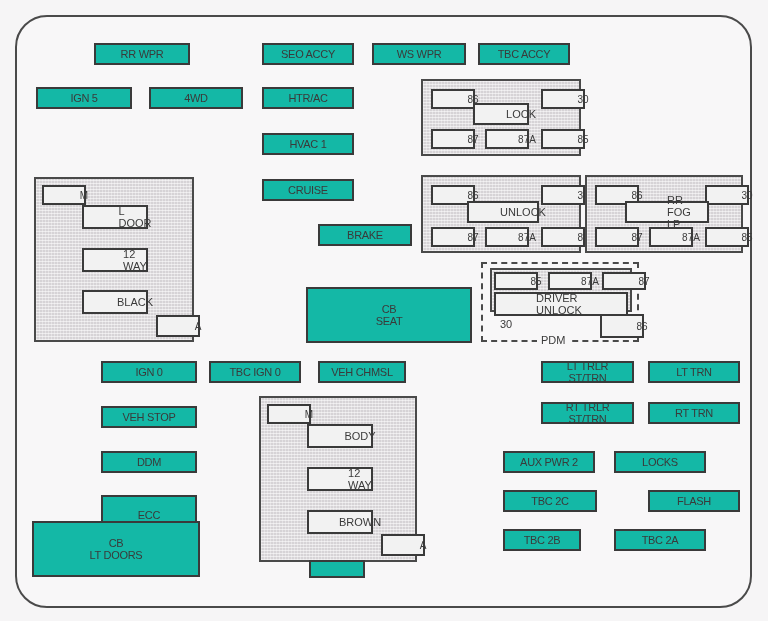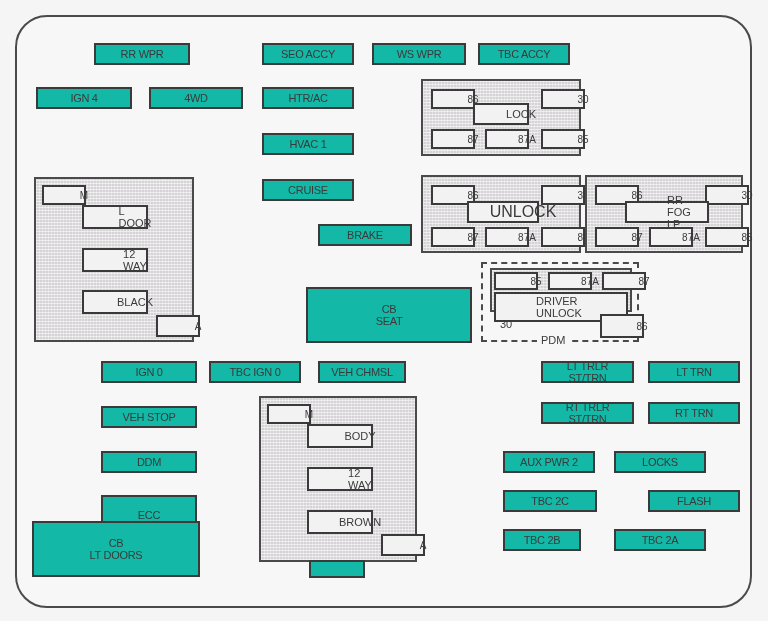--- a/index.html
+++ b/index.html
@@ -21,60 +21,60 @@
 </style>
 </head>
 <body>
 
 <div class="panel"></div>
 
 <div class="box" style="left:94px;top:43px;width:96px;height:22px">RR WPR</div>
 <div class="box" style="left:262px;top:43px;width:92px;height:22px">SEO ACCY</div>
 <div class="box" style="left:372px;top:43px;width:94px;height:22px">WS WPR</div>
 <div class="box" style="left:478px;top:43px;width:92px;height:22px">TBC ACCY</div>
-<div class="box" style="left:36px;top:87px;width:96px;height:22px">IGN 4</div>
+<div class="box" style="left:36px;top:87px;width:96px;height:22px">IGN 5</div>
 <div class="box" style="left:149px;top:87px;width:94px;height:22px">4WD</div>
 <div class="box" style="left:262px;top:87px;width:92px;height:22px">HTR/AC</div>
 <div class="box" style="left:262px;top:133px;width:92px;height:22px">HVAC 1</div>
 <div class="box" style="left:262px;top:179px;width:92px;height:22px">CRUISE</div>
 <div class="box" style="left:318px;top:224px;width:94px;height:22px">BRAKE</div>
 
 <div class="hatch" style="left:421px;top:79px;width:160px;height:77px">
   <div class="pin" style="left:8px;top:8px;width:26px;height:20px">86</div>
   <div class="pin" style="left:118px;top:8px;width:28px;height:20px">30</div>
   <div class="pin" style="left:50px;top:22px;width:56px;height:22px;font-size:11px">LOCK</div>
   <div class="pin" style="left:8px;top:48px;width:26px;height:20px">87</div>
   <div class="pin" style="left:62px;top:48px;width:30px;height:20px">87A</div>
   <div class="pin" style="left:118px;top:48px;width:28px;height:20px">85</div>
 </div>
 
 <div class="hatch" style="left:421px;top:175px;width:160px;height:78px">
   <div class="pin" style="left:8px;top:8px;width:26px;height:20px">86</div>
   <div class="pin" style="left:118px;top:8px;width:28px;height:20px">30</div>
-  <div class="pin" style="left:44px;top:24px;width:72px;height:22px;font-size:16px">UNLOCK</div>
+  <div class="pin" style="left:44px;top:24px;width:72px;height:22px;font-size:11px">UNLOCK</div>
   <div class="pin" style="left:8px;top:50px;width:26px;height:20px">87</div>
   <div class="pin" style="left:62px;top:50px;width:30px;height:20px">87A</div>
   <div class="pin" style="left:118px;top:50px;width:28px;height:20px">85</div>
 </div>
 
 <div class="hatch" style="left:585px;top:175px;width:158px;height:78px">
   <div class="pin" style="left:8px;top:8px;width:26px;height:20px">86</div>
   <div class="pin" style="left:118px;top:8px;width:28px;height:20px">30</div>
   <div class="pin" style="left:38px;top:24px;width:84px;height:22px;font-size:11px">RR FOG LP</div>
   <div class="pin" style="left:8px;top:50px;width:26px;height:20px">87</div>
   <div class="pin" style="left:62px;top:50px;width:30px;height:20px">87A</div>
   <div class="pin" style="left:118px;top:50px;width:28px;height:20px">85</div>
 </div>
 
 <div class="dashed" style="left:481px;top:262px;width:158px;height:80px"></div>
 <div class="hatch" style="left:490px;top:268px;width:142px;height:44px">
   <div class="pin" style="left:2px;top:2px;width:24px;height:18px">85</div>
   <div class="pin" style="left:56px;top:2px;width:30px;height:18px">87A</div>
   <div class="pin" style="left:110px;top:2px;width:26px;height:18px">87</div>
-  <div class="pin" style="left:2px;top:22px;width:134px;height:30px;font-size:11px">DRIVER UNLOCK</div>
+  <div class="pin" style="left:2px;top:22px;width:134px;height:24px;font-size:11px">DRIVER UNLOCK</div>
 </div>
 <div class="lbl" style="left:500px;top:318px">30</div>
 <div class="pin" style="left:600px;top:314px;width:30px;height:24px">86</div>
 <div class="lbl" style="left:537px;top:334px;background:#f8f7f8;padding:0 4px">PDM</div>
 
 <div class="box" style="left:306px;top:287px;width:166px;height:56px">CB
 SEAT</div>
 
 <div class="hatch" style="left:34px;top:177px;width:160px;height:165px">
   <div class="pin" style="left:6px;top:6px;width:22px;height:20px">M</div>

